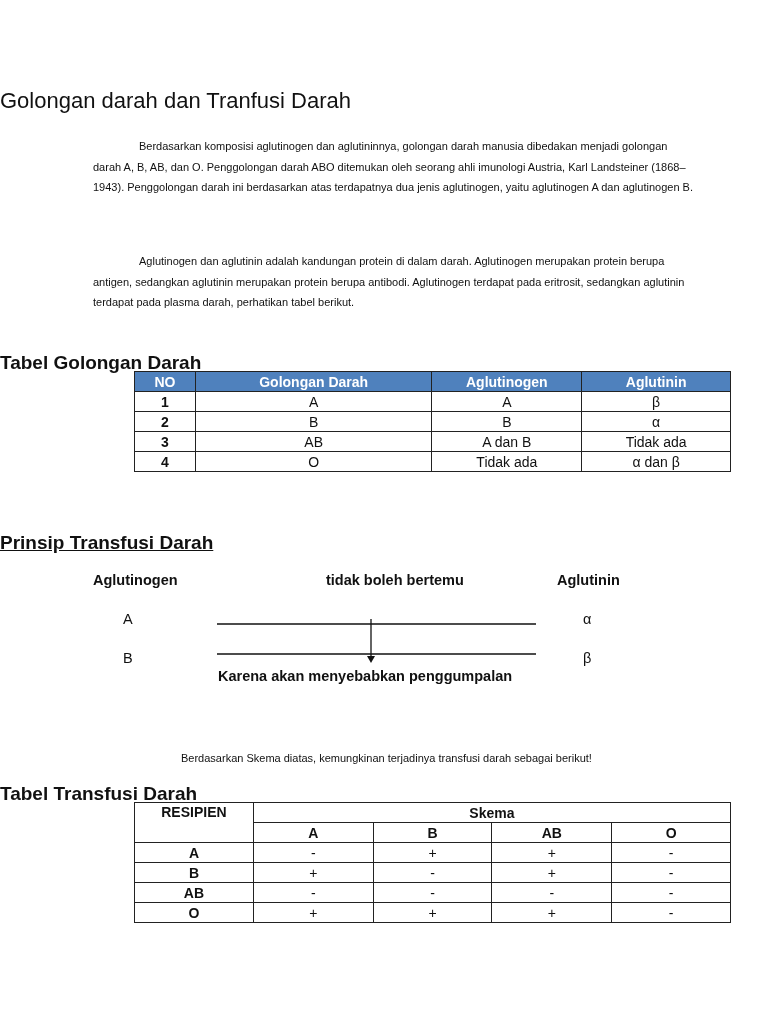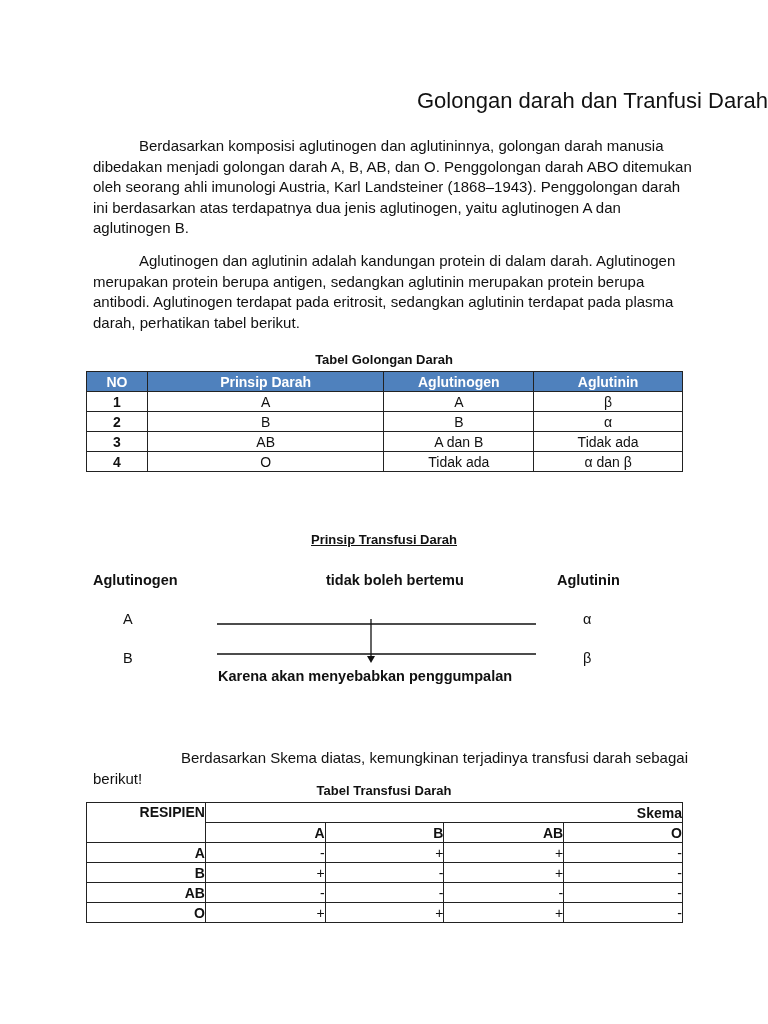--- a/index.html
+++ b/index.html
@@ -1,31 +1,31 @@
 <!DOCTYPE html>
 <html><head>
 <meta charset="utf-8">
 <style>
   html, body { margin:0; padding:0; background:#ffffff; }
   body { width:768px; height:1024px; position:relative; overflow:hidden;
          font-family:"Liberation Sans", sans-serif; color:#111; }
   .abs { position:absolute; }
-  .title { top:88px; left:0; width:768px; text-align:right; font-size:22px; color:#111; }
-  .para { left:93px; width:600px; font-size:15px; line-height:20.6px; color:#111; margin:0; }
+  .title { top:88px; left:0; width:768px; text-align:left; font-size:22px; color:#111; }
+  .para { left:93px; width:600px; font-size:11px; line-height:20.6px; color:#111; margin:0; }
   .para .indent { display:inline-block; width:46px; }
   .p1 { top:136px; }
   .p2 { top:251px; }
-  .cap { width:768px; left:0; text-align:center; font-weight:bold; font-size:13px; }
-  table { border-collapse:collapse; position:absolute; font-size:14px; }
+  .cap { width:768px; left:0; font-weight:bold; font-size:19px; }
+  table { border-collapse:collapse; position:absolute; font-size:14px;margin-left:48px; }
   .t1 { top:371px; left:86px; width:597px; }
   .t1 td, .t1 th { border:1px solid #222; height:19px; padding:0; text-align:center; line-height:18px; }
   .t1 th { background:#4f81bd; color:#fff; font-weight:bold; border-color:#222; }
   .t1 td.no { font-weight:bold; }
   .t2 { top:802px; left:86px; width:597px; }
-  .t2 td { border:1px solid #222; height:19px; padding:0; text-align:right; line-height:18px; }
+  .t2 td { border:1px solid #222; height:19px; padding:0; text-align:center; line-height:18px; }
   .t2 td.b { font-weight:bold; }
   .t2 td.rh { vertical-align:top; }
   .diag-text { font-size:14.5px; }
   .bold { font-weight:bold; }
   svg.lines { position:absolute; left:0; top:0; }
 </style>
 </head>
 <body>
 
 <div class="abs title">Golongan darah dan Tranfusi Darah</div>
@@ -39,21 +39,21 @@
 <table class="t1">
   <colgroup>
       <col style="width:61px">
       <col style="width:237px">
       <col style="width:150px">
       <col style="width:149px">
     </colgroup>
   <thead>
     <tr>
       <th>NO</th>
-      <th>Prinsip Darah</th>
+      <th>Golongan Darah</th>
       <th>Aglutinogen</th>
       <th>Aglutinin</th>
     </tr>
   </thead>
   <tbody>
     <tr>
       <td class="no">1</td>
       <td>A</td>
       <td>A</td>
       <td>β</td>

